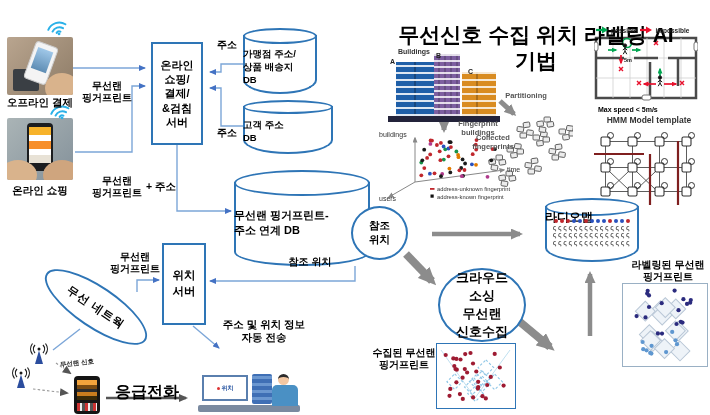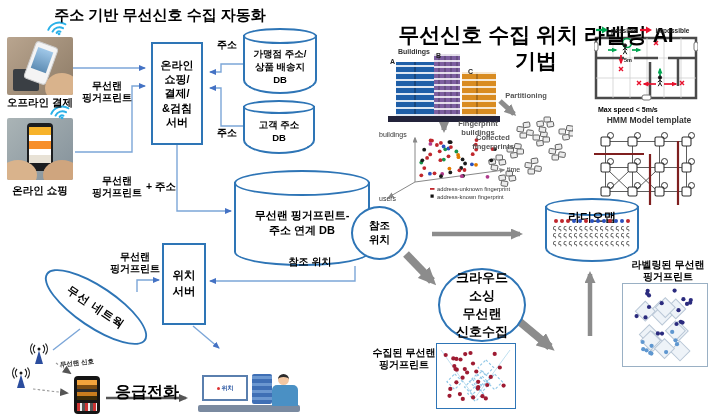--- a/index.html
+++ b/index.html
@@ -5,21 +5,21 @@
 *{box-sizing:border-box;margin:0;padding:0}
 html,body{background:#fff}
 body{width:710px;height:415px;font-family:"Liberation Sans","DejaVu Sans",sans-serif;overflow:hidden}
 #canvas{position:relative;width:710px;height:415px;background:#fff;overflow:hidden}
 .lbl{position:absolute;font-weight:bold;color:#000;white-space:pre-line;text-align:center;line-height:1.22;font-size:10px;z-index:4}
 .box{position:absolute;border:2.5px solid #2e75b6;background:#fff;display:flex;align-items:center;justify-content:center;font-weight:bold;text-align:center;white-space:pre-line;z-index:2;color:#000}
 .circle{position:absolute;border:2.5px solid #2e75b6;background:#fff;border-radius:50%;display:flex;align-items:center;justify-content:center;font-weight:bold;text-align:center;white-space:pre-line;z-index:3;color:#000}
 .cyl{position:absolute;z-index:2}
 .cyl .ctop{position:absolute;left:0;right:0;top:0;border:2px solid #2e75b6;border-radius:50%;background:#fff;z-index:2}
 .cyl .cbody{position:absolute;left:0;right:0;bottom:0;border:2px solid #2e75b6;border-top:none;border-radius:0 0 50% 50%/0 0 14px 14px;background:#fff;z-index:1}
-.cyl .ctext{position:absolute;left:0;right:0;z-index:3;font-weight:bold;text-align:center;white-space:pre-line;color:#000}
+.cyl .ctext{position:absolute;left:0;right:0;z-index:3;font-weight:bold;text-align:left;white-space:pre-line;color:#000}
 .overlay{position:absolute;left:0;top:0;z-index:1;pointer-events:none}
 .photo{position:absolute;border-radius:2px;overflow:hidden;z-index:2}
 .icon{position:absolute;z-index:3}
 svg{display:block}
 .fpimg{position:absolute;background:#fff;z-index:2}
 .legendrow{position:absolute;display:flex;align-items:center;gap:3px;font-size:6.5px;font-weight:bold;color:#222;z-index:4}
 .rm-dot{width:4px;height:4px;border-radius:50%;display:inline-block}
 #rm-dots{position:absolute;left:9px;right:9px;top:21px;display:flex;justify-content:space-between;z-index:3}
 #rm-squig{position:absolute;left:6px;right:6px;top:26px;z-index:3;text-align:center;color:#555;font-size:7px;letter-spacing:1.6px;line-height:1.05;font-weight:bold}
 .ephone{position:absolute;background:#151515;border-radius:4px;z-index:2}
@@ -68,21 +68,20 @@
     <g fill="none" stroke="#8c8c8c">
       <path d="M432,234 H520" stroke-width="4.5" marker-end="url(#mgrey)"></path>
       <path d="M500,101 L514,114" stroke-width="5" marker-end="url(#mgrey)"></path>
       <path d="M444,119 V130" stroke-width="5" marker-end="url(#mgrey)"></path>
       <path d="M406,254 L432,281" stroke-width="8" marker-end="url(#mgreyBig)"></path>
       <path d="M514,317 L550,347" stroke-width="8" marker-end="url(#mgreyBig)"></path>
       <path d="M590,336 V274" stroke-width="4.5" marker-end="url(#mgrey)"></path>
     </g>
   </svg>
 
-  <div class="lbl" style="left:25px;top:6px;width:270px;font-size:15px">주소 기반 무선신호 수집 자동화</div>
 
   <span class="icon" style="left:46px;top:19px;transform:rotate(-18deg)">
     <svg width="22" height="17" viewBox="0 0 22 17">
         <g fill="none" stroke="#2bb1e8" stroke-width="2" stroke-linecap="round">
           <path d="M2,8 A12,12 0 0 1 20,8"></path>
           <path d="M5.5,11 A7.5,7.5 0 0 1 16.5,11"></path>
           <path d="M9,13.5 A3,3 0 0 1 13,13.5"></path>
         </g>
         <circle cx="11" cy="15.2" r="1.4" fill="#2bb1e8"></circle>
       </svg>
@@ -127,21 +126,21 @@
   <div class="lbl" style="left:213px;top:39px;width:28px">주소</div>
   <div class="lbl" style="left:213px;top:127px;width:28px">주소</div>
 
   <div class="cyl" style="left:243px;top:28px;width:74px;height:66px">
     <div class="ctop" style="height:16px"></div>
     <div class="cbody" style="top:7px"></div>
     <div class="ctext" style="top:20px;font-size:9.5px">가맹점 주소/
 상품 배송지
 DB</div>
   </div>
-  <div class="cyl" style="left:243px;top:100px;width:72px;height:54px">
+  <div class="cyl" style="left:243px;top:100px;width:90px;height:54px">
     <div class="ctop" style="height:14px"></div>
     <div class="cbody" style="top:6px"></div>
     <div class="ctext" style="top:19px;font-size:9.5px">고객 주소
 DB</div>
   </div>
 
   <div style="position:absolute;left:92px;top:175px;display:flex;align-items:center;gap:4px;z-index:4">
     <span style="font-weight:bold;font-size:10px;white-space:pre-line;text-align:center;line-height:1.22">무선랜
 핑거프린트</span>
     <span style="font-weight:bold;font-size:10.5px">+ 주소</span>
@@ -193,20 +192,22 @@
   </span>
   <div class="lbl" style="left:52px;top:359px;width:50px;font-size:6.5px;color:#222;transform:rotate(-6deg)">무선랜 신호</div>
 
   <div class="ephone" style="left:74px;top:376px;width:26px;height:38px">
     <div class="escreen"></div>
     <div class="ekeys"></div>
   </div>
 
   <div class="lbl" style="left:114px;top:382px;width:66px;font-size:16px">응급전화</div>
 
+  <div class="lbl" style="left:210px;top:318px;width:108px;font-size:10.5px">주소 및 위치 정보
+자동 전송</div>
 
   <div style="position:absolute;left:198px;top:372px;width:102px;height:40px;z-index:2">
     <div style="position:absolute;left:0;bottom:0;width:100%;height:7px;background:#7a8aa0;border-radius:2px"></div>
     <div class="monitor" style="left:4px;top:3px;width:46px;height:26px">
       <span class="mdot"></span>
       <span style="font-size:6px;font-weight:bold;color:#1f4e9e">위치</span>
     </div>
     <div style="position:absolute;left:54px;top:2px;width:20px;height:30px;background:repeating-linear-gradient(0deg,#3f6fb5 0 4px,#6b97d0 4px 7px);border-radius:2px"></div>
     <div style="position:absolute;left:80px;top:2px;width:11px;height:11px;background:#f3c7a2;border-radius:50%;border-top:3px solid #2b2b2b"></div>
     <div style="position:absolute;left:74px;top:13px;width:26px;height:21px;background:#4a90c4;border-radius:5px 5px 0 0"></div>

